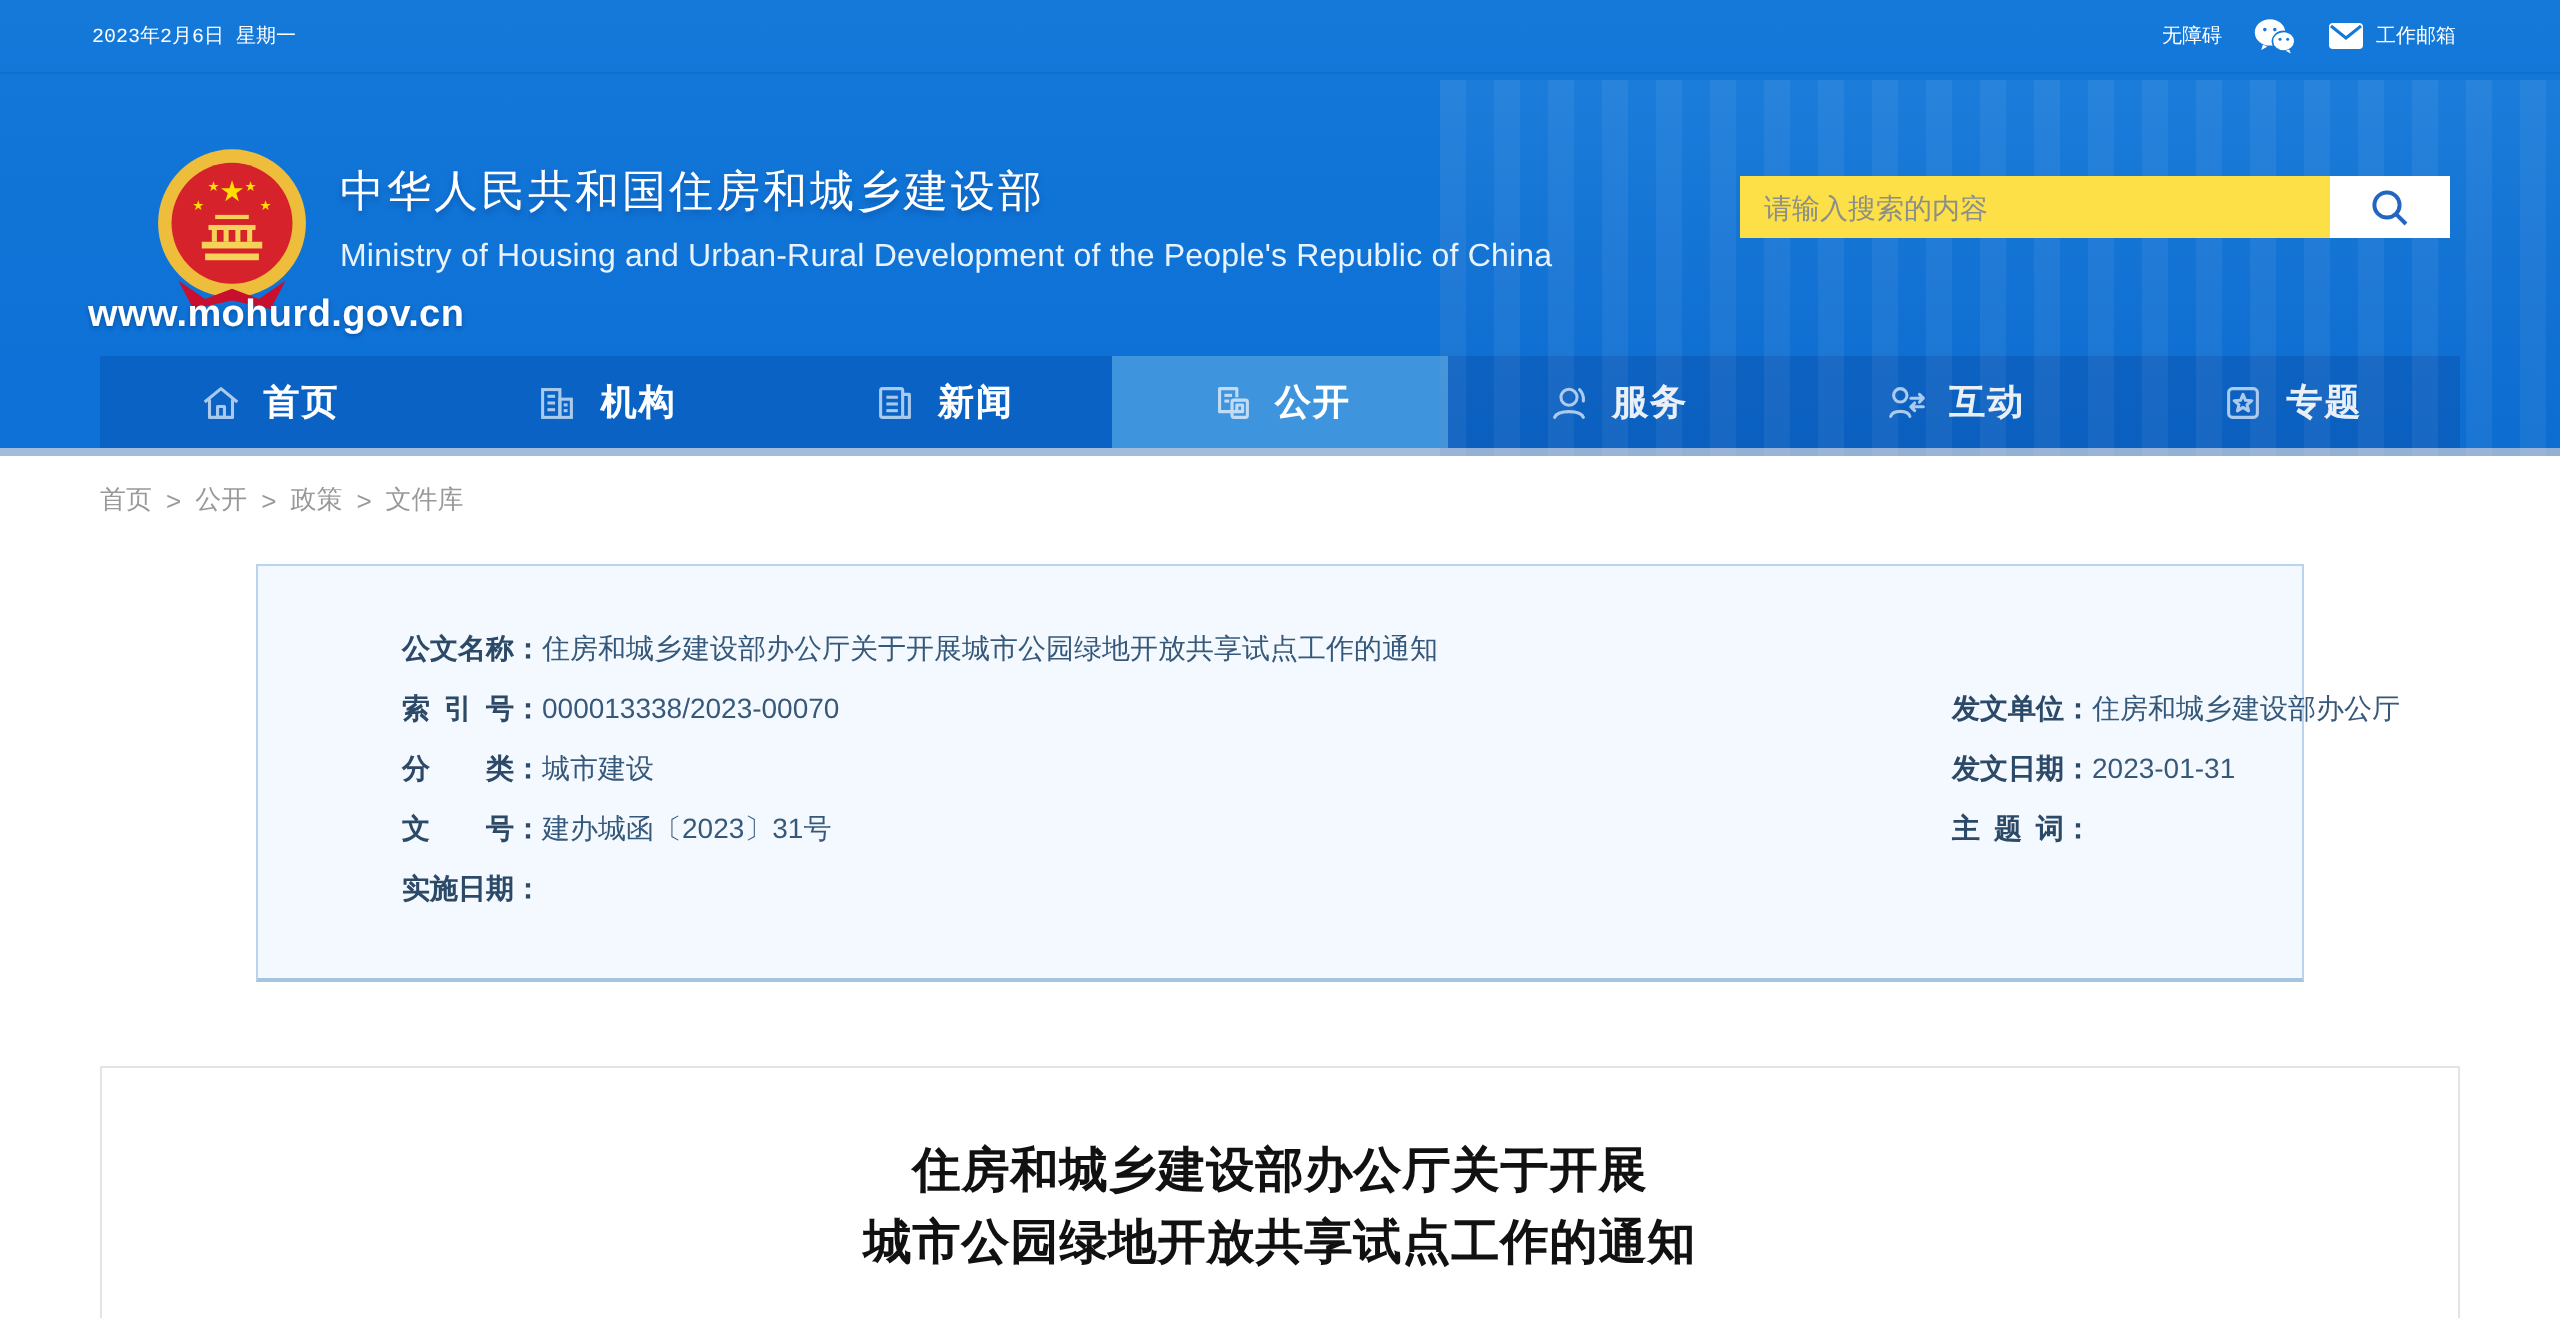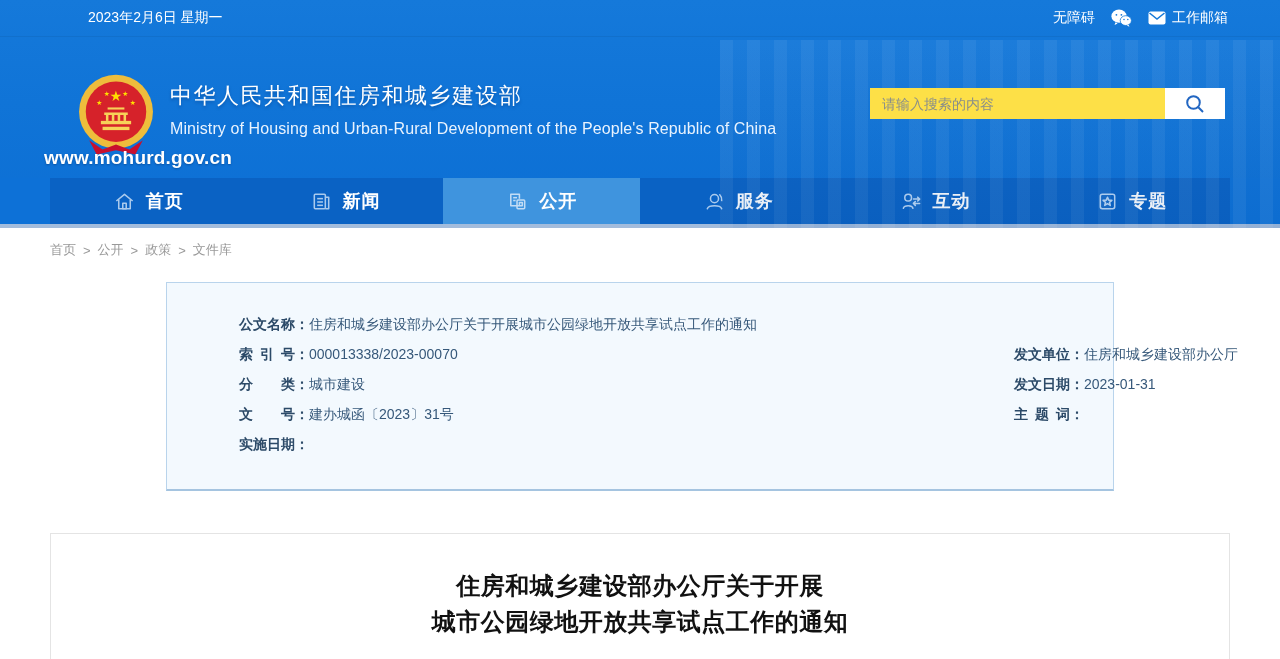--- a/index.html
+++ b/index.html
@@ -8,22 +8,22 @@
 
   
   .header-wrap { position:relative;
     background:linear-gradient(180deg,#1579da 0%,#1074d7 45%,#0c6fd5 100%); }
   .building-deco { position:absolute; right:0; top:40px; bottom:0; width:560px;
     background:
       repeating-linear-gradient(90deg, rgba(255,255,255,0.055) 0 13px, rgba(255,255,255,0) 13px 27px),
       linear-gradient(180deg, rgba(255,255,255,0.04), rgba(8,70,150,0.10));
     pointer-events:none; }
   .topbar { position:relative; height:37px; display:flex; align-items:center;
-    justify-content:space-between; padding:0 52px 0 88px; color:#fff; font-size:14px;
-    border-bottom:1px solid rgba(0,0,0,0.06); z-index:2; }
+    justify-content:space-between; padding:0 52px 0 46px; color:#fff; font-size:10px;
+    border-bottom:1px solid rgba(0,0,0,0.06); z-index:2;font-family:Liberation Mono, monospace; }
   .topbar-right { display:flex; align-items:center; gap:16px; }
   .topbar-right .link { cursor:pointer; display:flex; align-items:center; gap:6px; }
 
   .header-main { position:relative; height:141px; z-index:2; }
   .emblem { position:absolute; left:74px; top:36px; width:84px; height:84px; cursor:pointer; }
   .site-url { position:absolute; left:44px; top:110px; width:144px; text-align:center;
     color:#fff; font-weight:bold; font-size:19px; letter-spacing:0.2px;
     text-shadow:0 1px 2px rgba(0,40,90,.4); }
   .masthead-text { position:absolute; left:170px; top:44px; }
   .site-name { color:#fff; font-size:22px; font-weight:normal; letter-spacing:1.5px;
@@ -47,21 +47,21 @@
   .nav-item svg { opacity:0.8; }
   .nav-strip { height:4px; background:#a3bcdc; }
 
   
   .breadcrumb { width:1180px; margin:13px auto 0; font-size:13px; color:#999;
     display:flex; gap:7px; align-items:center; }
   .crumb { color:#999; cursor:pointer; }
   .crumb.current { cursor:default; }
 
   
-  .meta-box { width:948px; margin:23px auto 0; background:#f3f9fe;
+  .meta-box { width:1024px; margin:23px auto 0; background:#f3f9fe;
     border:1px solid #b9d4ec; border-bottom:2px solid #a5c4e0;
     padding:26px 30px 30px 72px; }
   .meta-grid { display:grid; grid-template-columns:775px 1fr; }
   .meta-row { line-height:30px; font-size:14px; white-space:nowrap; }
   .meta-row.full { grid-column:1 / 3; }
   .m-label { display:inline-block; width:4em; text-align:justify; text-align-last:justify;
     font-weight:bold; color:#2c4a68; vertical-align:top; }
   .m-colon { font-weight:bold; color:#2c4a68; }
   .m-value { color:#36587a; }
 
@@ -151,20 +151,34 @@
           <svg width="23" height="23" viewBox="0 0 24 24" fill="none" stroke="#d3e5f8" stroke-width="1.6" stroke-linejoin="round">
             <path d="M3.5 11.5 L12 4.5 L20.5 11.5"></path>
             <path d="M6 10 V19.5 H18 V10"></path>
             <rect x="10.2" y="13.8" width="3.6" height="5.7"></rect>
           </svg>
         </span>
         <span>首页</span>
       </div>
       <div class="nav-item">
         <span style="display:flex;">
+          <svg width="23" height="23" viewBox="0 0 24 24" fill="none" stroke="#d3e5f8" stroke-width="1.6">
+            <rect x="4.5" y="5" width="9" height="14.5"></rect>
+            <rect x="13.5" y="10" width="6" height="9.5"></rect>
+            <line x1="7" y1="8.5" x2="11" y2="8.5"></line>
+            <line x1="7" y1="12" x2="11" y2="12"></line>
+            <line x1="7" y1="15.5" x2="11" y2="15.5"></line>
+            <line x1="15.5" y1="13" x2="17.5" y2="13"></line>
+            <line x1="15.5" y1="16" x2="17.5" y2="16"></line>
+          </svg>
+        </span>
+        <span>机构</span>
+      </div>
+      <div class="nav-item">
+        <span style="display:flex;">
           <svg width="23" height="23" viewBox="0 0 24 24" fill="none" stroke="#d3e5f8" stroke-width="1.6" stroke-linejoin="round">
             <rect x="4.5" y="4.5" width="11.5" height="15" rx="1"></rect>
             <line x1="7.5" y1="9" x2="13.5" y2="9"></line>
             <line x1="7.5" y1="12.5" x2="13.5" y2="12.5"></line>
             <line x1="7.5" y1="16" x2="13.5" y2="16"></line>
             <path d="M16 7.5 H19.5 V19.5 H16"></path>
           </svg>
         </span>
         <span>新闻</span>
       </div>

